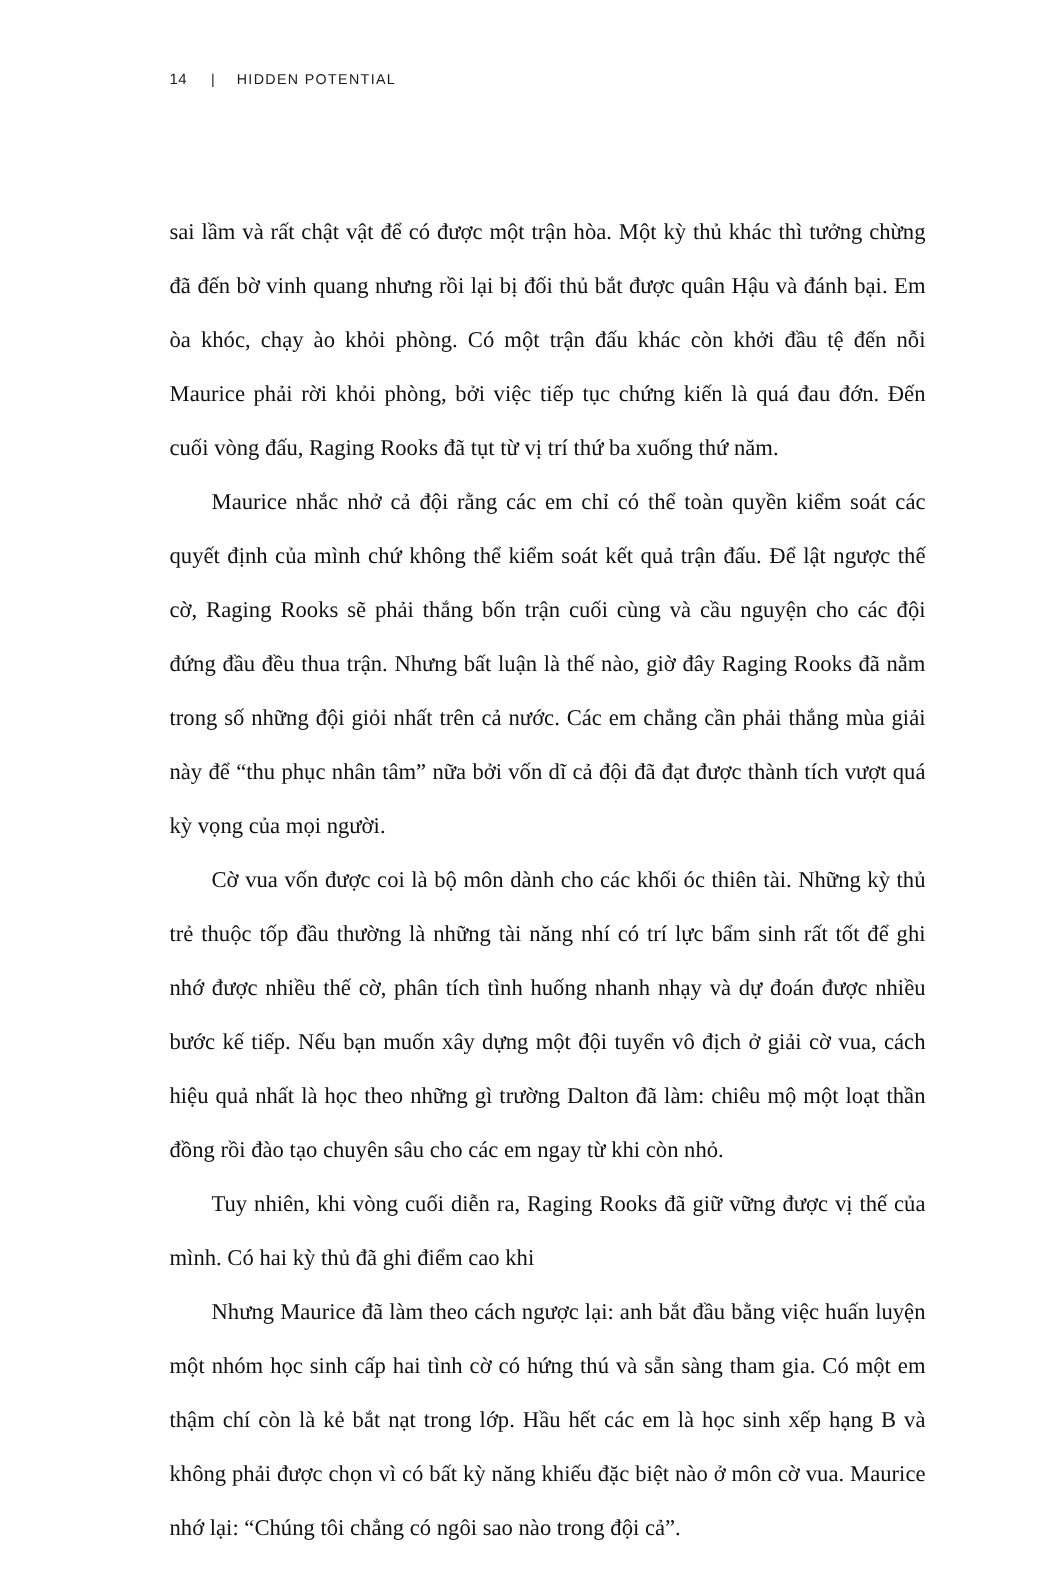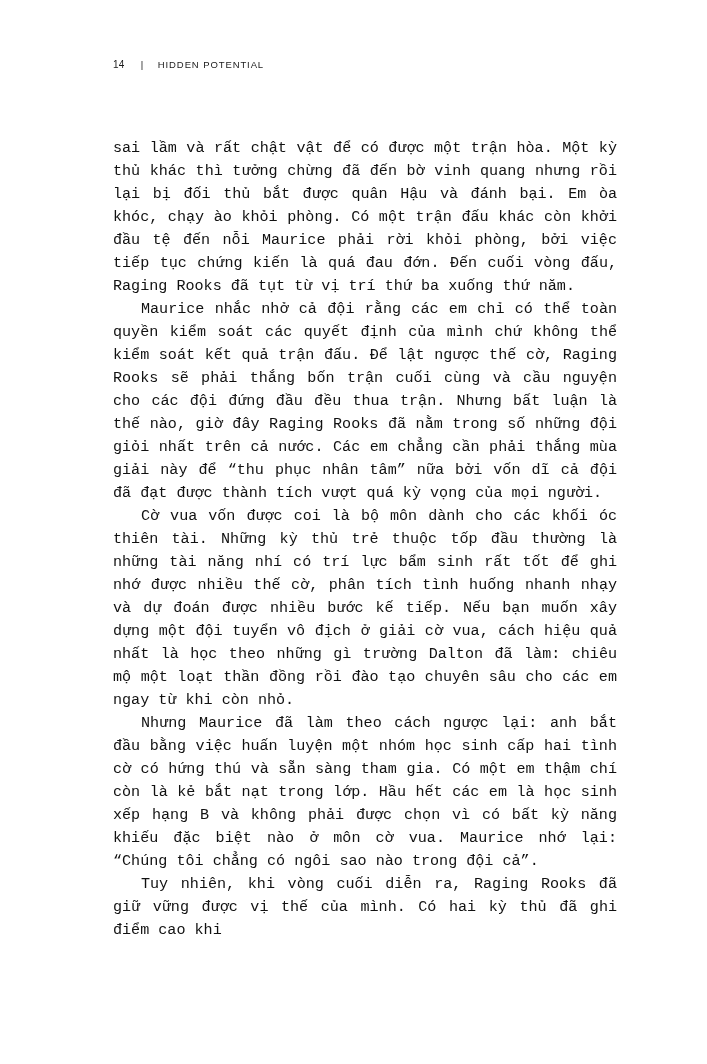--- a/index.html
+++ b/index.html
@@ -11,21 +11,21 @@
     position: relative;
     width: 707px;
     height: 1064px;
     background: #ffffff;
     overflow: hidden;
     font-family: "Liberation Serif", "DejaVu Serif", serif;
     color: #000000;
   }
   .running-head {
     position: absolute;
-    top: 59px;
+    top: 48px;
     left: 113px;
     display: flex;
     align-items: flex-end;
     gap: 0;
     font-family: "Liberation Sans", sans-serif;
     font-size: 9.5px;
     letter-spacing: 0.6px;
     color: #1a1a1a;
   }
   .running-head .folio {
@@ -43,43 +43,42 @@
   }
   .textblock {
     position: absolute;
     top: 137px;
     left: 113px;
     width: 504px;
   }
   p.body {
     margin: 0;
     font-size: 15.1px;
-    line-height: 23px;
+    line-height: 36px;
     text-align: justify;
     text-justify: inter-word;
     hyphens: none;
     color: #111111;
-    font-family: Liberation Mono, monospace;
   }
   p.body.indent {
     text-indent: 28px;
   }
 </style>
 </head>
 <body>
 
 <div class="page">
 
   <div class="running-head">
     <span class="folio">14</span>
     <span class="sep">|</span>
     <span class="title">HIDDEN POTENTIAL</span>
   </div>
 
   <div class="textblock">
     <p class="body">sai lầm và rất chật vật để có được một trận hòa. Một kỳ thủ khác thì tưởng chừng đã đến bờ vinh quang nhưng rồi lại bị đối thủ bắt được quân Hậu và đánh bại. Em òa khóc, chạy ào khỏi phòng. Có một trận đấu khác còn khởi đầu tệ đến nỗi Maurice phải rời khỏi phòng, bởi việc tiếp tục chứng kiến là quá đau đớn. Đến cuối vòng đấu, Raging Rooks đã tụt từ vị trí thứ ba xuống thứ năm.</p>
     <p class="body indent">Maurice nhắc nhở cả đội rằng các em chỉ có thể toàn quyền kiểm soát các quyết định của mình chứ không thể kiểm soát kết quả trận đấu. Để lật ngược thế cờ, Raging Rooks sẽ phải thắng bốn trận cuối cùng và cầu nguyện cho các đội đứng đầu đều thua trận. Nhưng bất luận là thế nào, giờ đây Raging Rooks đã nằm trong số những đội giỏi nhất trên cả nước. Các em chẳng cần phải thắng mùa giải này để “thu phục nhân tâm” nữa bởi vốn dĩ cả đội đã đạt được thành tích vượt quá kỳ vọng của mọi người.</p>
     <p class="body indent">Cờ vua vốn được coi là bộ môn dành cho các khối óc thiên tài. Những kỳ thủ trẻ thuộc tốp đầu thường là những tài năng nhí có trí lực bẩm sinh rất tốt để ghi nhớ được nhiều thế cờ, phân tích tình huống nhanh nhạy và dự đoán được nhiều bước kế tiếp. Nếu bạn muốn xây dựng một đội tuyển vô địch ở giải cờ vua, cách hiệu quả nhất là học theo những gì trường Dalton đã làm: chiêu mộ một loạt thần đồng rồi đào tạo chuyên sâu cho các em ngay từ khi còn nhỏ.</p>
+    <p class="body indent">Tuy nhiên, khi vòng cuối diễn ra, Raging Rooks đã giữ vững được vị thế của mình. Có hai kỳ thủ đã ghi điểm cao khi</p>
     <p class="body indent">Nhưng Maurice đã làm theo cách ngược lại: anh bắt đầu bằng việc huấn luyện một nhóm học sinh cấp hai tình cờ có hứng thú và sẵn sàng tham gia. Có một em thậm chí còn là kẻ bắt nạt trong lớp. Hầu hết các em là học sinh xếp hạng B và không phải được chọn vì có bất kỳ năng khiếu đặc biệt nào ở môn cờ vua. Maurice nhớ lại: “Chúng tôi chẳng có ngôi sao nào trong đội cả”.</p>
-    <p class="body indent">Tuy nhiên, khi vòng cuối diễn ra, Raging Rooks đã giữ vững được vị thế của mình. Có hai kỳ thủ đã ghi điểm cao khi</p>
   </div>
 
 </div>
 
 </body></html>

